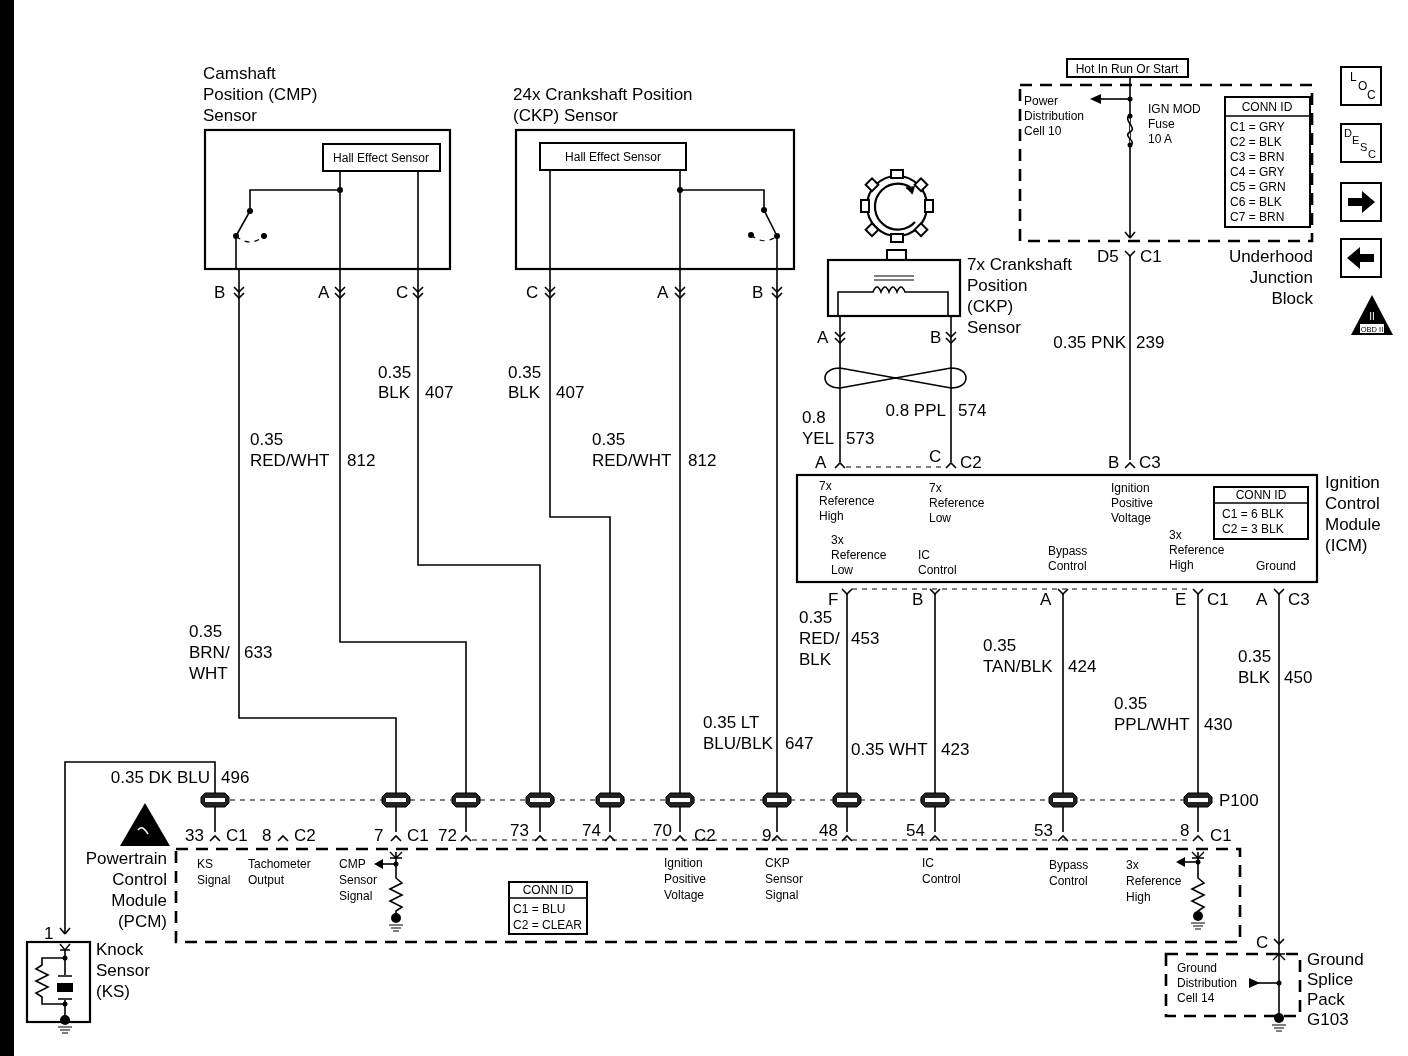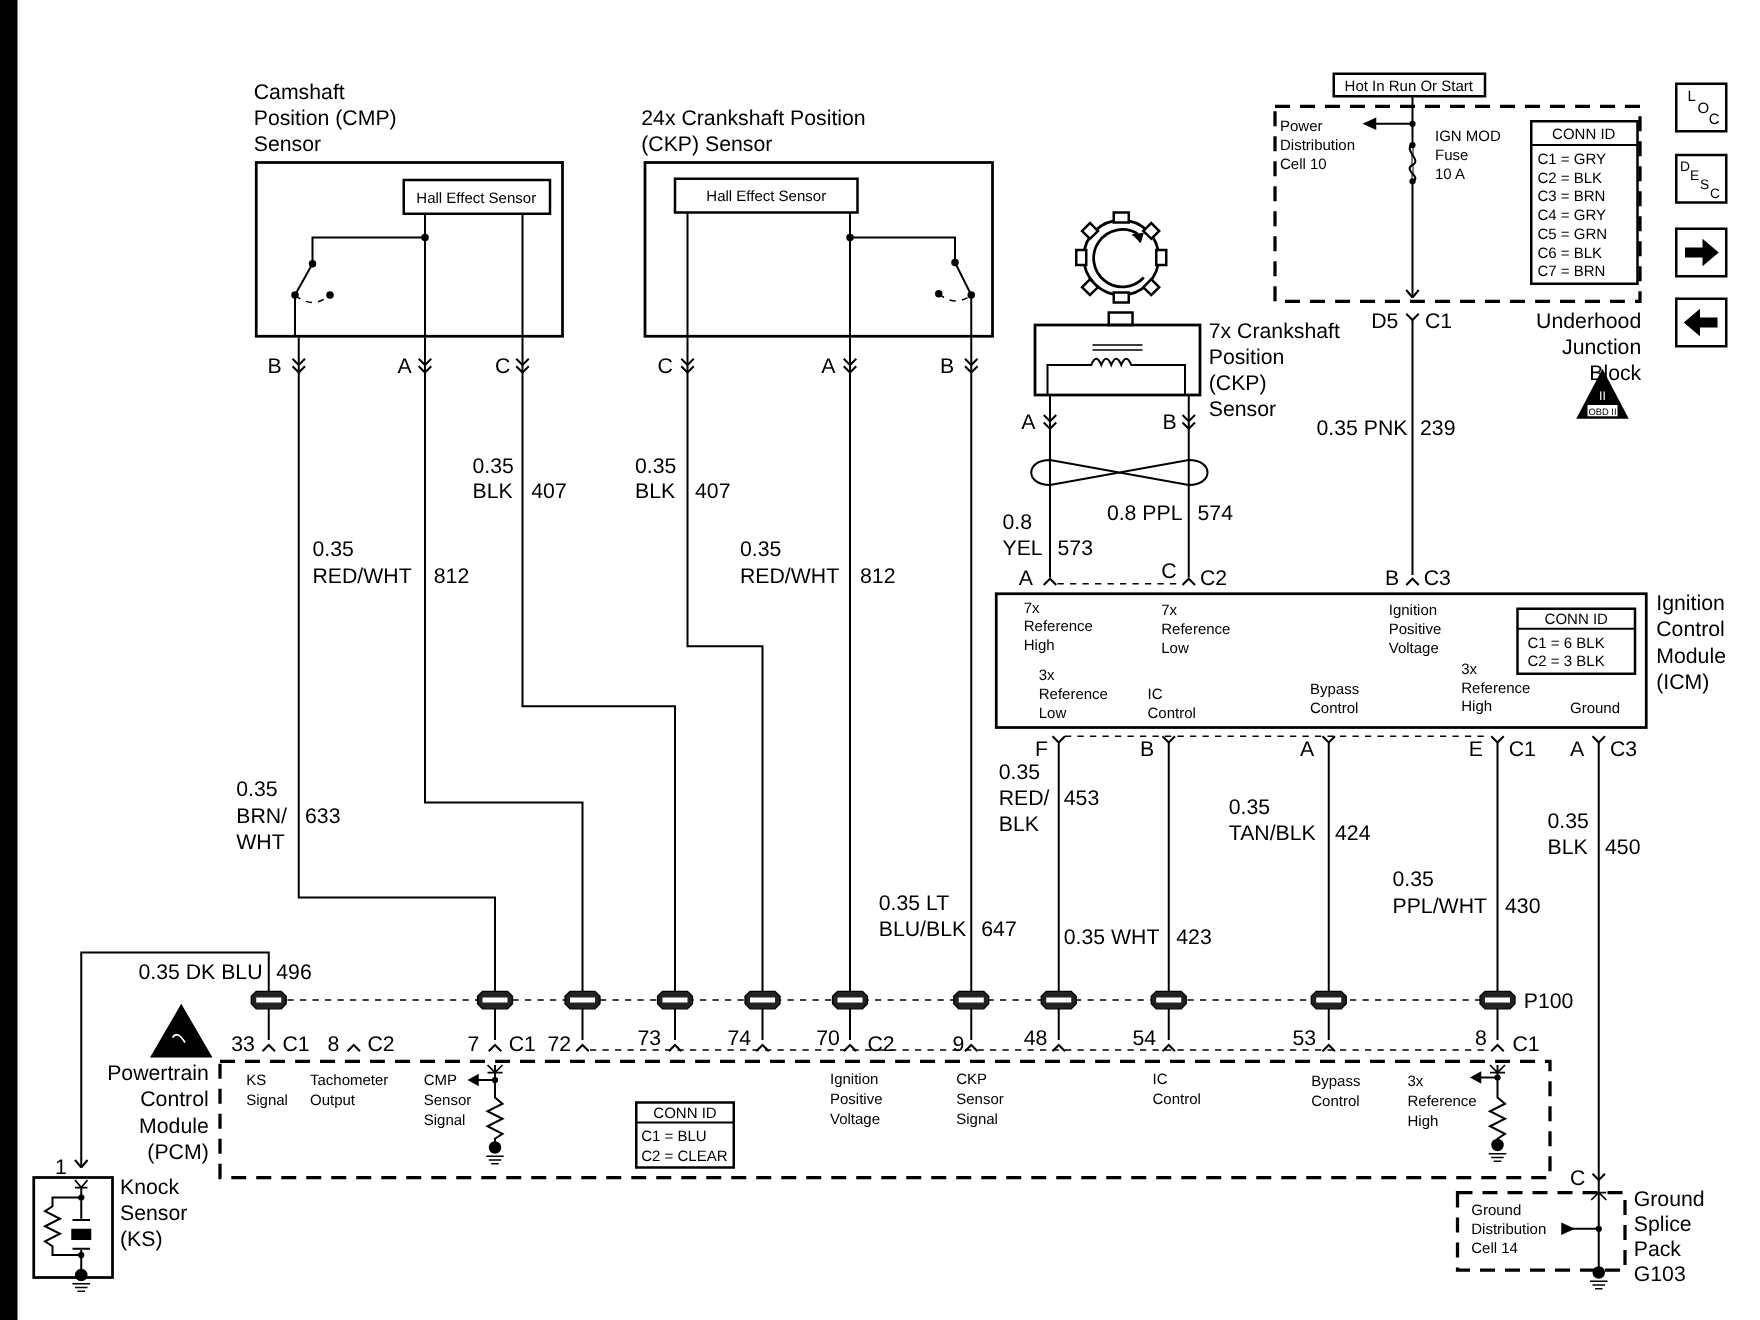--- a/index.html
+++ b/index.html
@@ -461,20 +461,20 @@
 <div class="nav-btn" style="left:1340px;top:182px;width:42px;height:40px;">
   <svg width="38" height="36" style="position:absolute;left:0;top:0;">
     <path d="M6,14 L20,14 L20,7 L33,18 L20,29 L20,22 L6,22 Z" fill="#000"></path>
   </svg>
 </div>
 <div class="nav-btn" style="left:1340px;top:238px;width:42px;height:40px;">
   <svg width="38" height="36" style="position:absolute;left:0;top:0;">
     <path d="M32,14 L18,14 L18,7 L5,18 L18,29 L18,22 L32,22 Z" fill="#000"></path>
   </svg>
 </div>
-<div style="position:absolute;left:1260px;top:293px;width:44px;height:44px;cursor:pointer;">
+<div style="position:absolute;left:1350px;top:293px;width:44px;height:44px;cursor:pointer;">
   <svg width="44" height="44" style="position:absolute;left:0;top:0;">
     <path d="M22,2 L43,42 L1,42 Z" fill="#000"></path>
     <text x="22" y="27" font-size="10" fill="#fff" text-anchor="middle" style="fill:#fff;">II</text>
     <rect x="10" y="31" width="24" height="9" fill="#fff"></rect>
     <text x="22" y="39" font-size="7.5" text-anchor="middle">OBD II</text>
   </svg>
 </div>
 
 </body></html>

